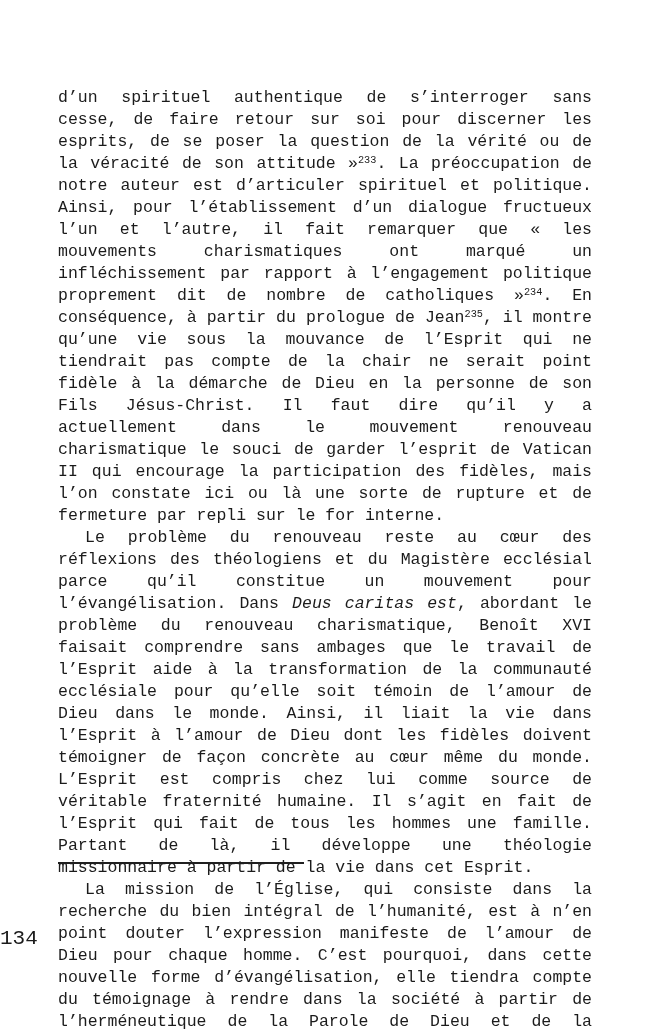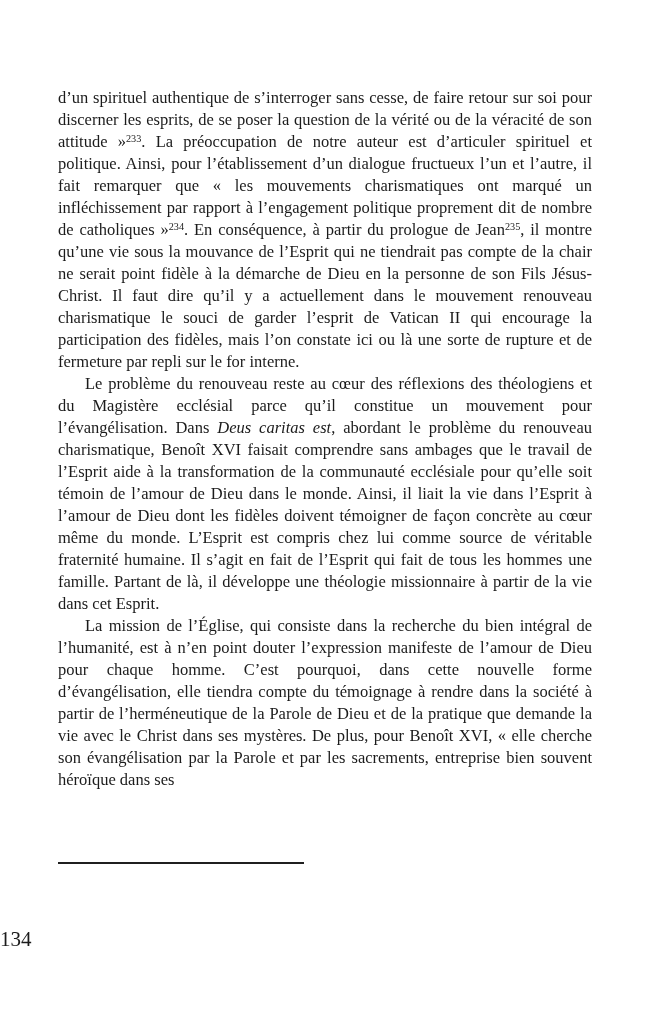--- a/index.html
+++ b/index.html
@@ -9,20 +9,21 @@
     height: 1036px;
     position: relative;
     font-family: "Liberation Serif", "DejaVu Serif", serif;
     color: #1b1b1b;
     overflow: hidden;
   }
   .page {
     position: absolute;
     inset: 0;
     background: #ffffff;
+    font-family: Liberation Mono, monospace;
   }
   .body-text {
     position: absolute;
     left: 58px;
     top: 87px;
     width: 534px;
     font-size: 16.5px;
     line-height: 22px;
     text-align: justify;
     hyphens: none;

